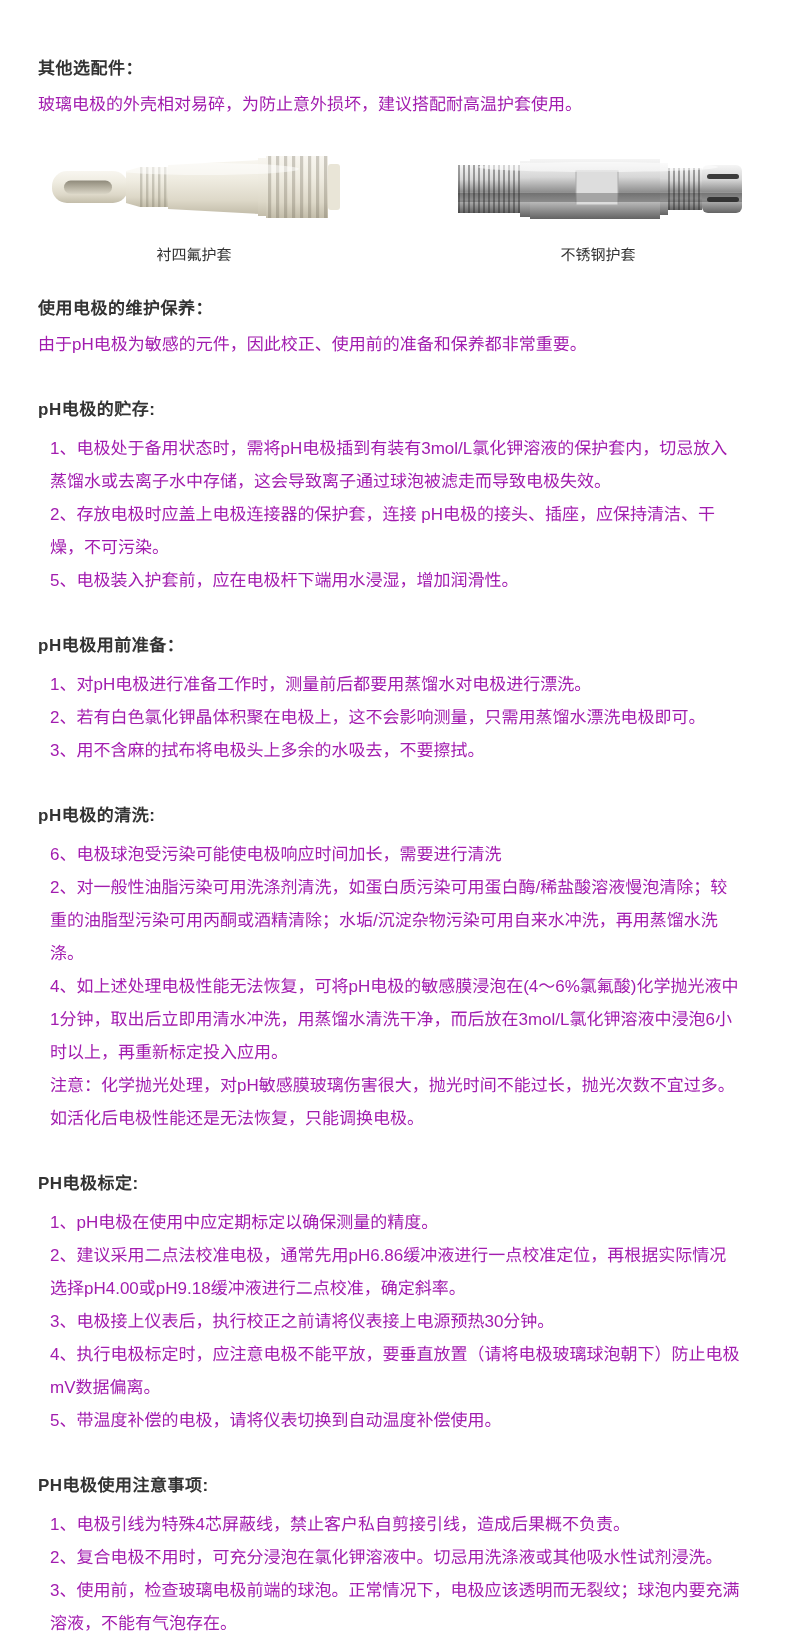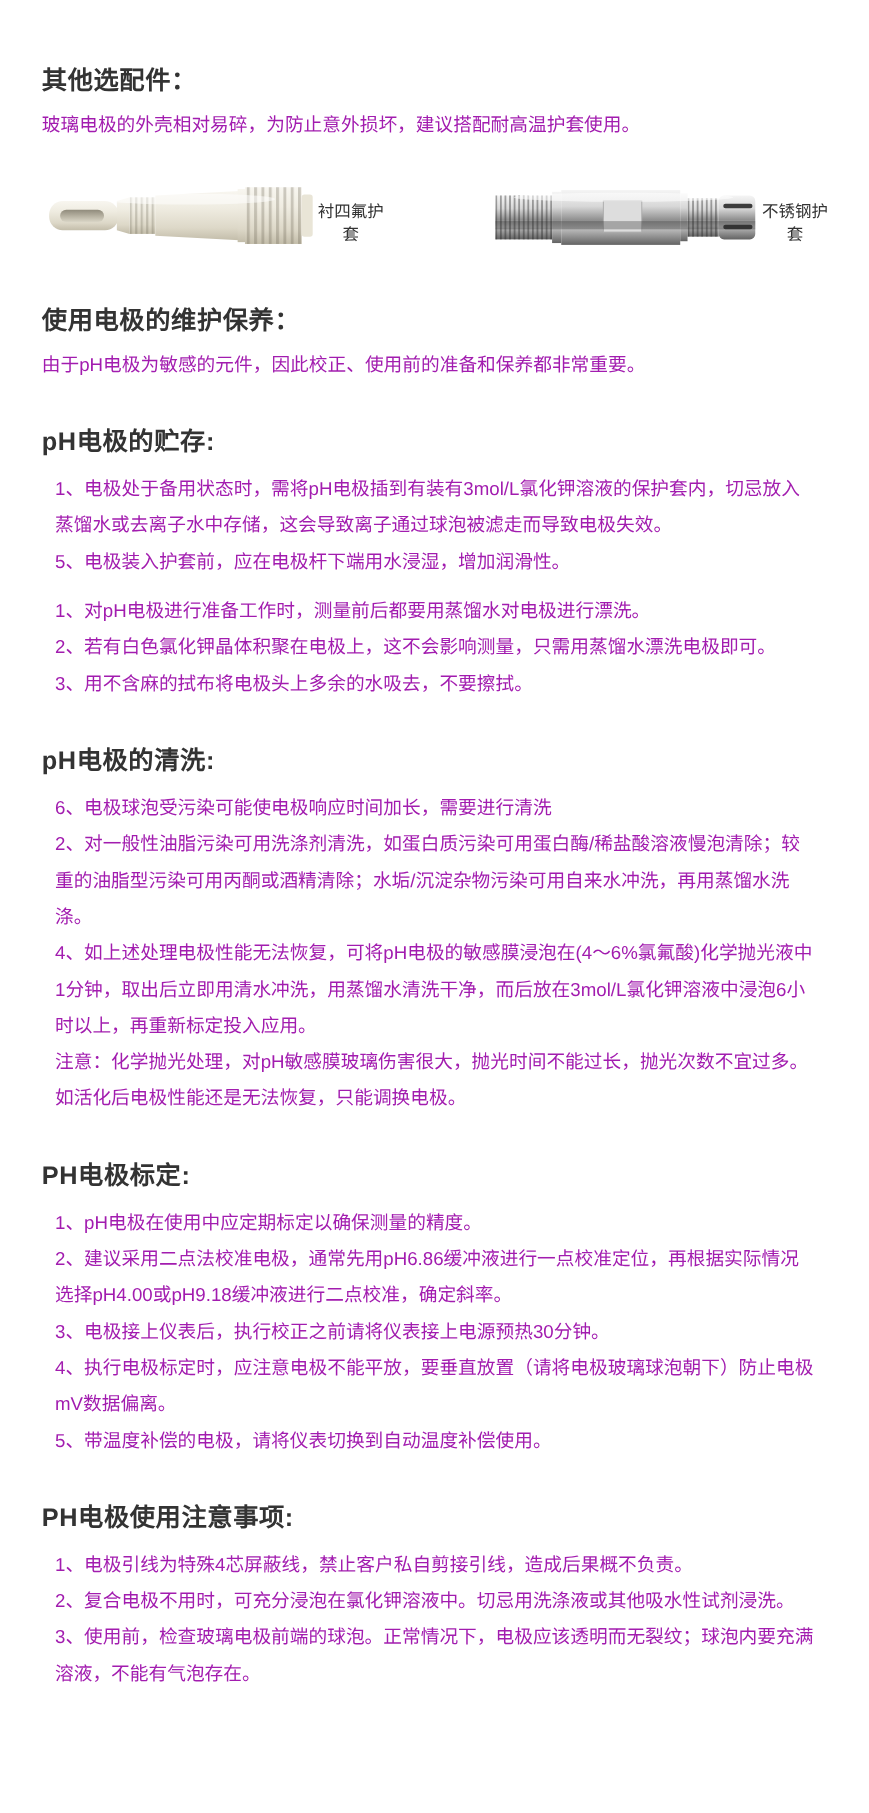--- a/index.html
+++ b/index.html
@@ -7,21 +7,21 @@
     box-sizing: border-box;
     width: 790px;
     min-height: 1648px;
     margin: 0 auto;
     padding: 36px 36px 55px 38px;
     background: #ffffff;
     color: #333333;
     font-family: "Liberation Sans", "DejaVu Sans", sans-serif;
   }
   .section-heading {
-    font-size: 23px;
+    font-size: 17px;
     font-weight: 700;
     color: #333333;
     margin: 34px 0 9px 0;
     letter-spacing: 0.5px;
   }
   .section-heading.first { margin-top: 18px; }
   .para, .item {
     font-size: 17px;
     line-height: 33px;
     color: #a21caf;
@@ -30,21 +30,21 @@
   .intro { margin-top: 2px; }
   .figure-row {
     display: flex;
     justify-content: space-between;
     align-items: flex-start;
     margin: 20px 0 6px 0;
   }
   .figure {
     width: 312px;
     display: flex;
-    flex-direction: row;
+    flex-direction: column;
     align-items: center;
     justify-content: center;
   }
   .figure svg { display: block; }
   .figure-label {
     font-size: 15px;
     color: #333333;
     margin-top: 10px;
     text-align: center;
   }
@@ -143,23 +143,25 @@
       <div class="figure-label">不锈钢护套</div>
     </div>
   </div>
 
   <h2 class="section-heading" style="margin-top:30px;">使用电极的维护保养：</h2>
   <p class="para">由于pH电极为敏感的元件，因此校正、使用前的准备和保养都非常重要。</p>
 
   <h2 class="section-heading">pH电极的贮存:</h2>
   <div class="items">
     <p class="item">1、电极处于备用状态时，需将pH电极插到有装有3mol/L氯化钾溶液的保护套内，切忌放入蒸馏水或去离子水中存储，这会导致离子通过球泡被滤走而导致电极失效。</p>
+    <p class="item">2、存放电极时应盖上电极连接器的保护套，连接 pH电极的接头、插座，应保持清洁、干燥，不可污染。</p>
     <p class="item">5、电极装入护套前，应在电极杆下端用水浸湿，增加润滑性。</p>
   </div>
 
+  <h2 class="section-heading">pH电极用前准备：</h2>
   <div class="items">
     <p class="item">1、对pH电极进行准备工作时，测量前后都要用蒸馏水对电极进行漂洗。</p>
     <p class="item">2、若有白色氯化钾晶体积聚在电极上，这不会影响测量，只需用蒸馏水漂洗电极即可。</p>
     <p class="item">3、用不含麻的拭布将电极头上多余的水吸去，不要擦拭。</p>
   </div>
 
   <h2 class="section-heading">pH电极的清洗:</h2>
   <div class="items">
     <p class="item">6、电极球泡受污染可能使电极响应时间加长，需要进行清洗</p>
     <p class="item">2、对一般性油脂污染可用洗涤剂清洗，如蛋白质污染可用蛋白酶/稀盐酸溶液慢泡清除；较重的油脂型污染可用丙酮或酒精清除；水垢/沉淀杂物污染可用自来水冲洗，再用蒸馏水洗涤。</p>

